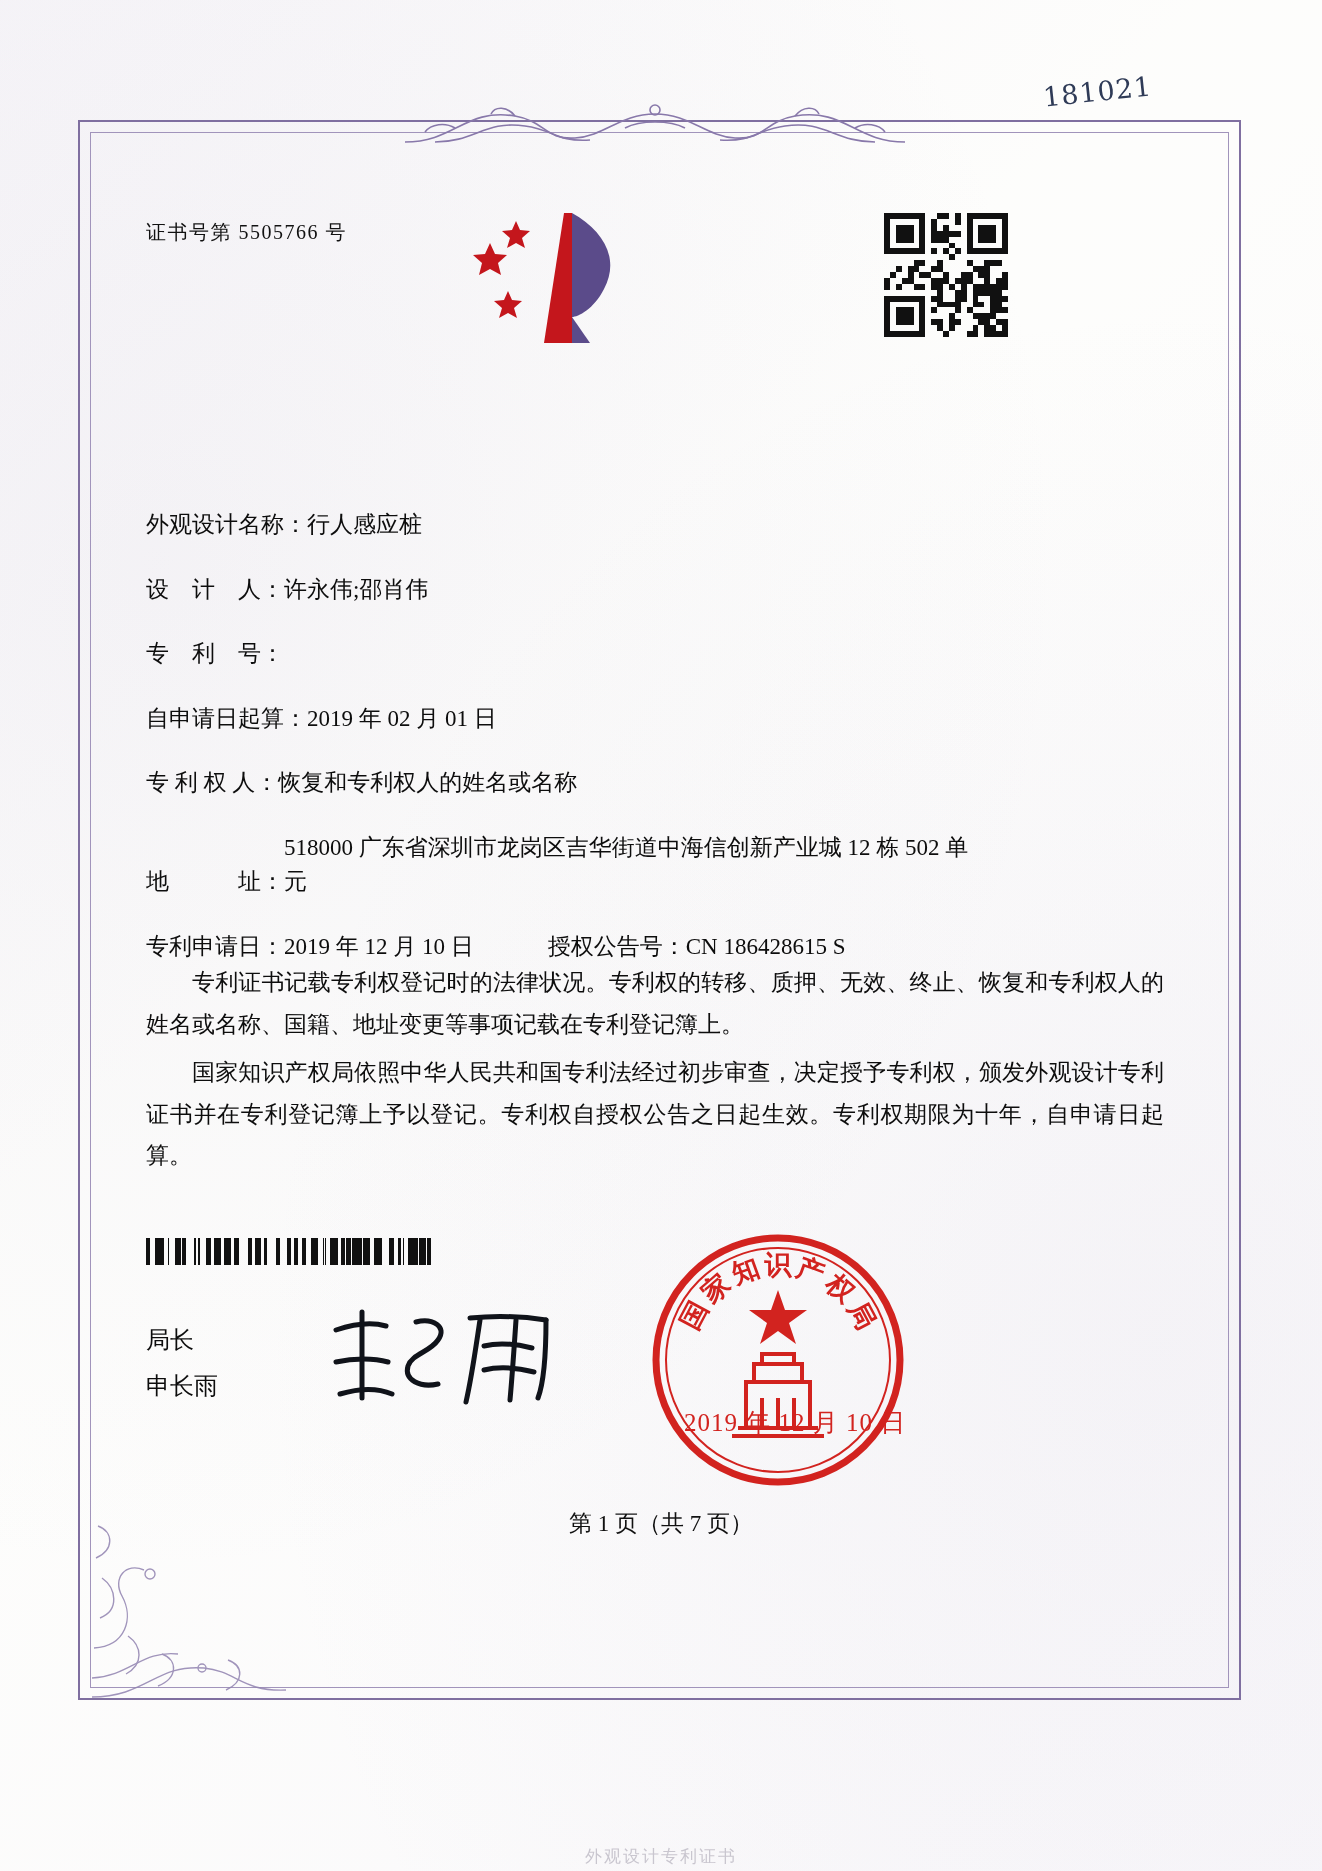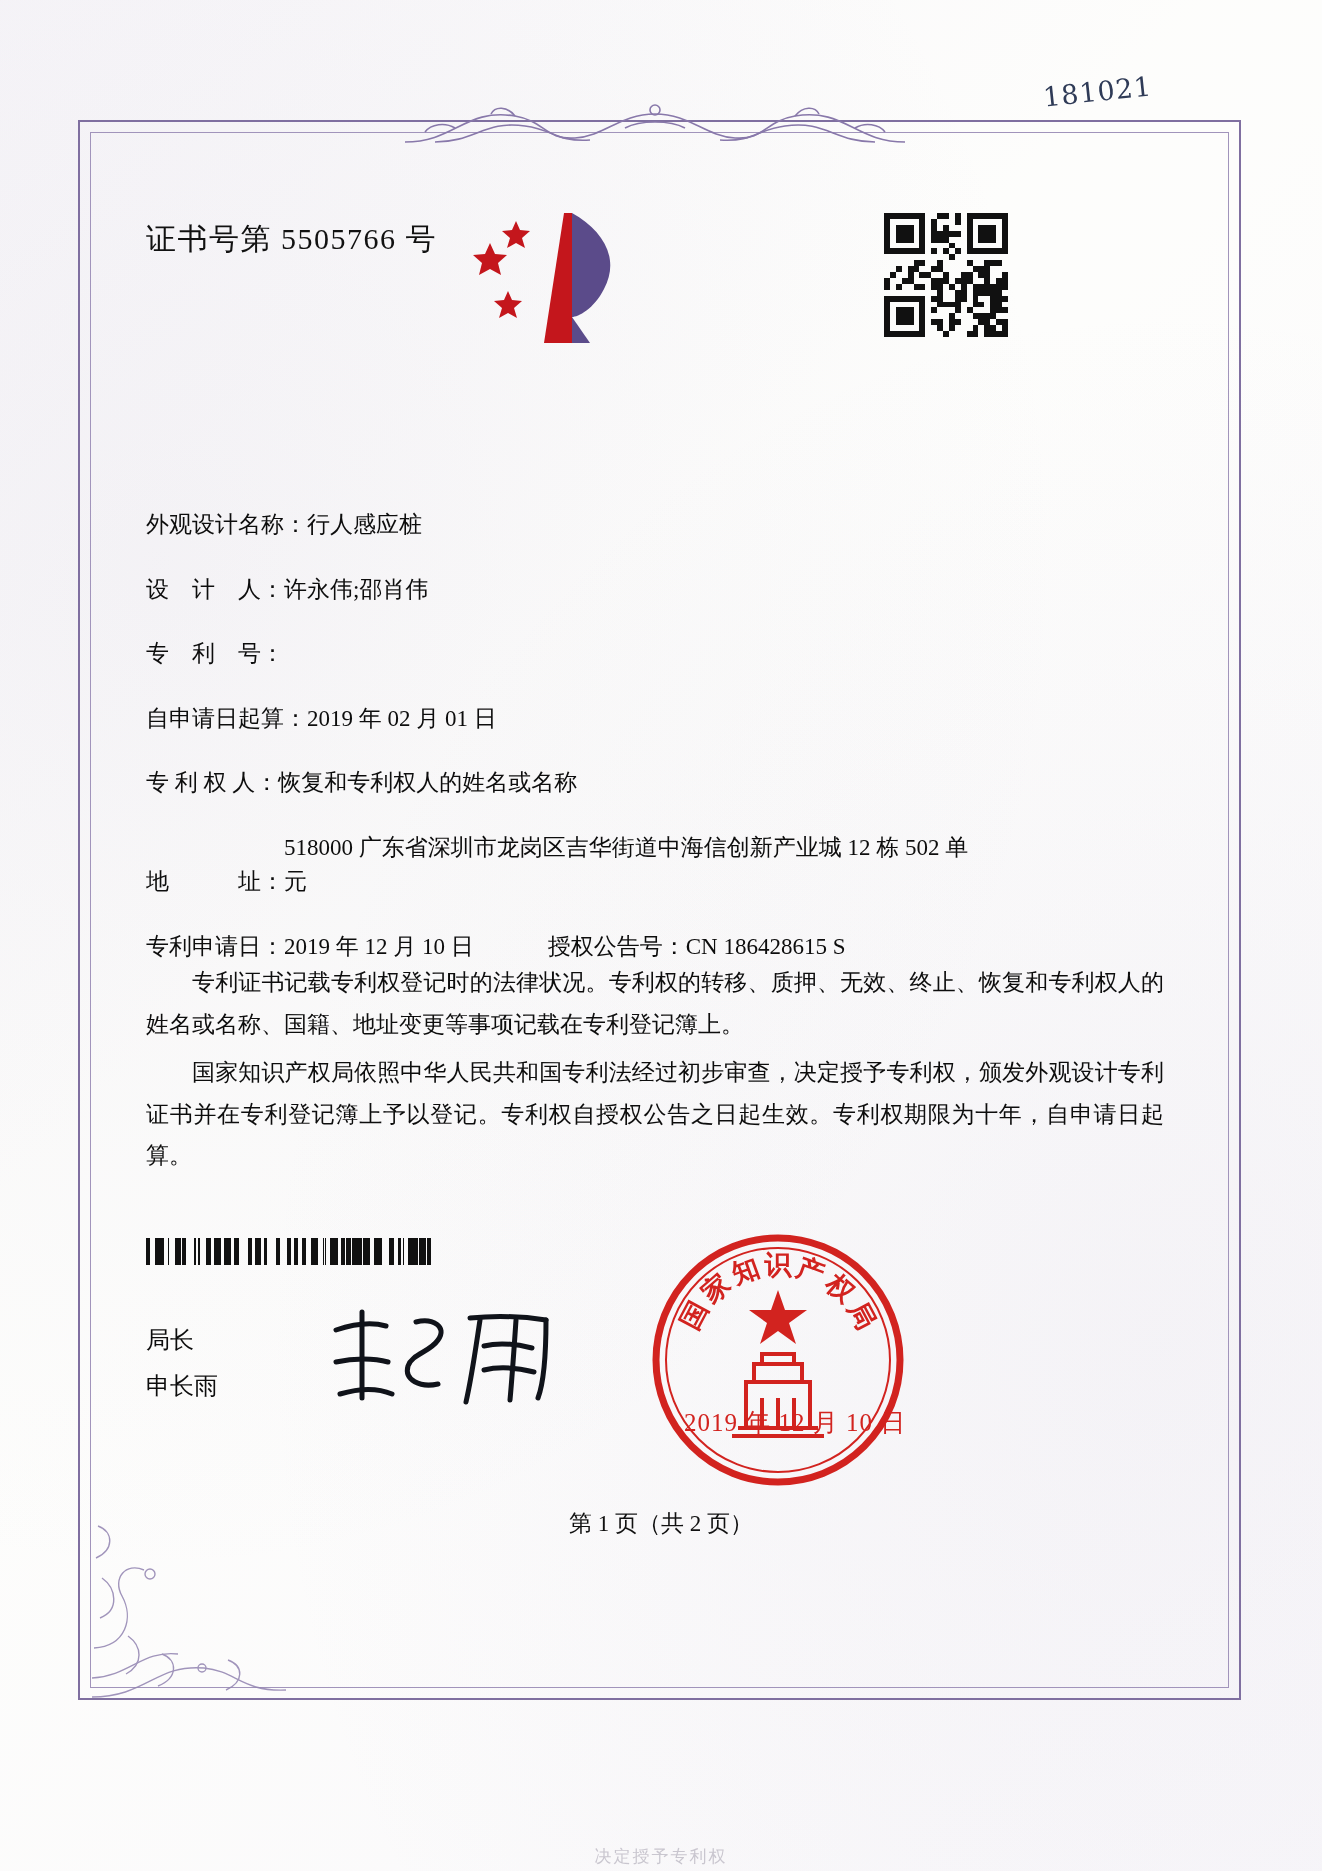--- a/index.html
+++ b/index.html
@@ -70,21 +70,21 @@
     font-family: "DejaVu Serif", serif;
     font-size: 27px;
     color: #2f3b57;
     transform: rotate(-6deg);
     letter-spacing: 1px;
   }
   .cert-no {
     position: absolute;
     left: 146px;
     top: 219px;
-    font-size: 30px;
+    font-size: 20px;
     color: #111;
     letter-spacing: 1.5px;
   }
   
   .logo {
     position: absolute;
     left: 468px;
     top: 205px;
     width: 180px;
     height: 145px;
@@ -924,16 +924,16 @@
         <text transform="translate(128,128) rotate(0) translate(0,-86)" text-anchor="middle">识</text>
         <text transform="translate(128,128) rotate(20) translate(0,-86)" text-anchor="middle">产</text>
         <text transform="translate(128,128) rotate(41) translate(0,-86)" text-anchor="middle">权</text>
         <text transform="translate(128,128) rotate(62) translate(0,-86)" text-anchor="middle">局</text>
       </g>
     </svg>
   </div>
 
   <div class="seal-date">2019 年 12 月 10 日</div>
 
-  <div class="page-footer">第 1 页（共 2 页）</div>
-
-  <div class="bottom-faint">决定授予专利权</div>
+  <div class="page-footer">第 1 页（共 7 页）</div>
+
+  <div class="bottom-faint">外观设计专利证书</div>
 </div>
 
 </body></html>

